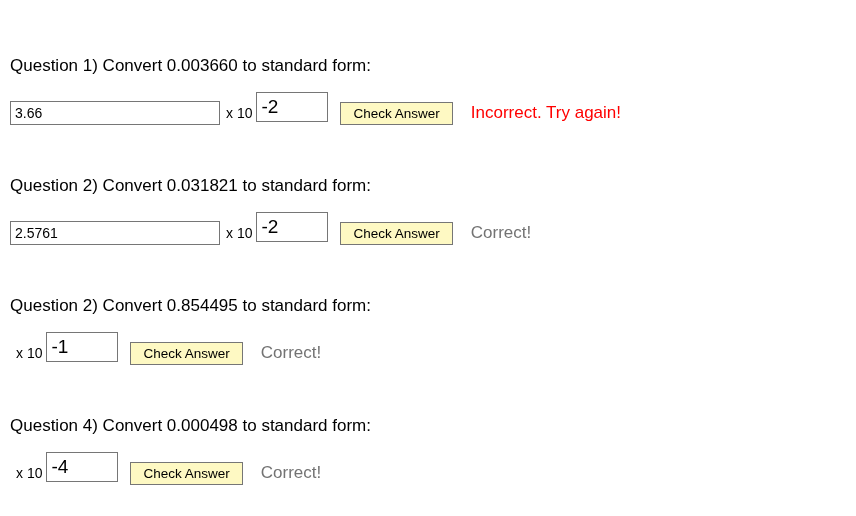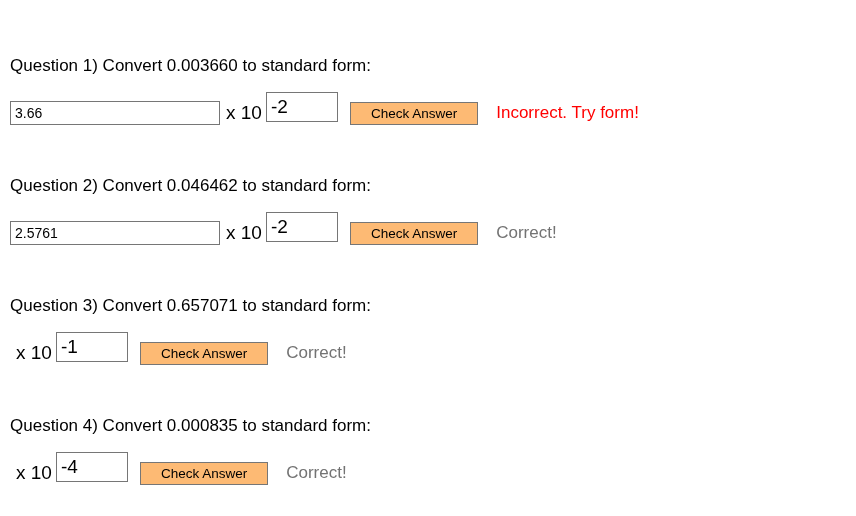--- a/index.html
+++ b/index.html
@@ -33,42 +33,42 @@
     .mantissa-input {
       width: 210px;
       height: 24px;
       font-size: 14px;
       font-family: Arial, Helvetica, sans-serif;
       padding: 2px 4px;
       border: 1px solid #767676;
       background: #fff;
     }
     .times-ten {
-      font-size: 19px;
+      font-size: 14px;
       margin-left: 6px;
       margin-right: 4px;
       white-space: nowrap;
     }
     .exponent-input {
       width: 72px;
       height: 30px;
       font-size: 19px;
       font-family: Arial, Helvetica, sans-serif;
       padding: 0 4px;
       border: 1px solid #767676;
       background: #fff;
       position: relative;
       top: -6px;
     }
     .check-button {
       margin-left: 12px;
       font-size: 13.5px;
       font-family: Arial, Helvetica, sans-serif;
-      padding: 3px 20px;
-      background: #fdba74;
+      padding: 3px 12px;
+      background: #fef9c3;
       border: 1px solid #767676;
       cursor: pointer;
     }
     .feedback {
       margin-left: 18px;
       font-size: 17px;
     }
     .feedback.correct {
       color: #737373;
     }
@@ -80,44 +80,44 @@
 <body>
 
 <div id="questions-container">
     <div class="question-block">
       <div class="question-text">Question 1) Convert 0.003660 to standard form:</div>
       <div class="answer-row">
         <input type="text" class="mantissa-input" value="3.66" style="">
         <span class="times-ten">x 10</span>
         <input type="text" class="exponent-input" value="-2" style="">
         <button class="check-button">Check Answer</button>
-        <span class="feedback incorrect">Incorrect. Try form!</span>
+        <span class="feedback incorrect">Incorrect. Try again!</span>
       </div>
     </div>
     <div class="question-block">
-      <div class="question-text">Question 2) Convert 0.046462 to standard form:</div>
+      <div class="question-text">Question 2) Convert 0.031821 to standard form:</div>
       <div class="answer-row">
         <input type="text" class="mantissa-input" value="2.5761" style="">
         <span class="times-ten">x 10</span>
         <input type="text" class="exponent-input" value="-2" style="">
         <button class="check-button">Check Answer</button>
         <span class="feedback correct">Correct!</span>
       </div>
     </div>
     <div class="question-block">
-      <div class="question-text">Question 3) Convert 0.657071 to standard form:</div>
+      <div class="question-text">Question 2) Convert 0.854495 to standard form:</div>
       <div class="answer-row">
         <span class="times-ten">x 10</span>
         <input type="text" class="exponent-input" value="-1" style="">
         <button class="check-button">Check Answer</button>
         <span class="feedback correct">Correct!</span>
       </div>
     </div>
     <div class="question-block">
-      <div class="question-text">Question 4) Convert 0.000835 to standard form:</div>
+      <div class="question-text">Question 4) Convert 0.000498 to standard form:</div>
       <div class="answer-row">
         <span class="times-ten">x 10</span>
         <input type="text" class="exponent-input" value="-4" style="">
         <button class="check-button">Check Answer</button>
         <span class="feedback correct">Correct!</span>
       </div>
     </div>
   </div>
 
 </body></html>

